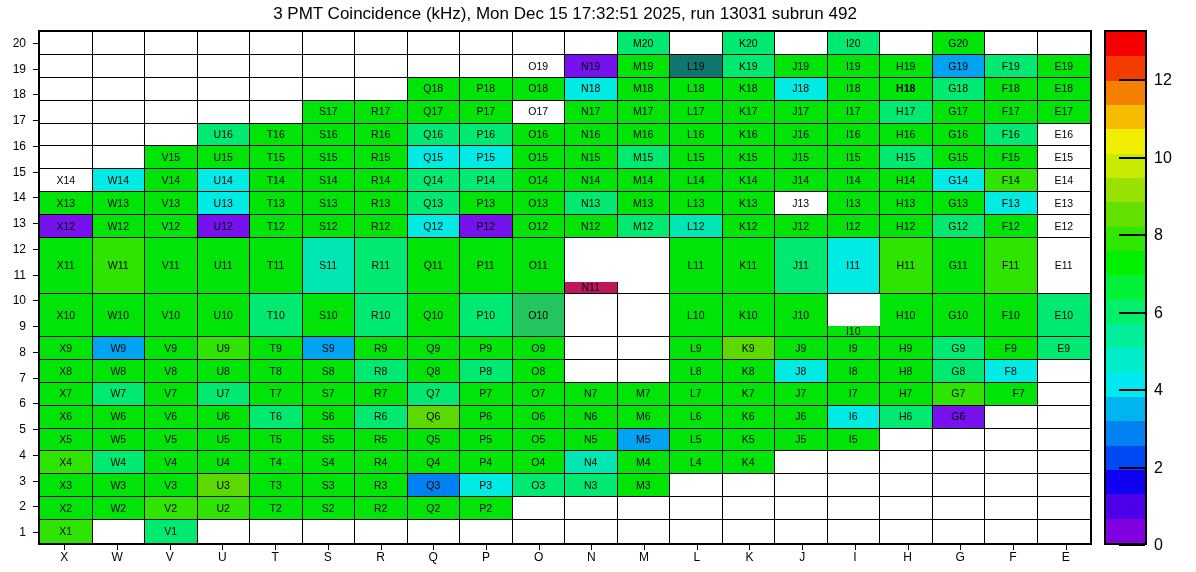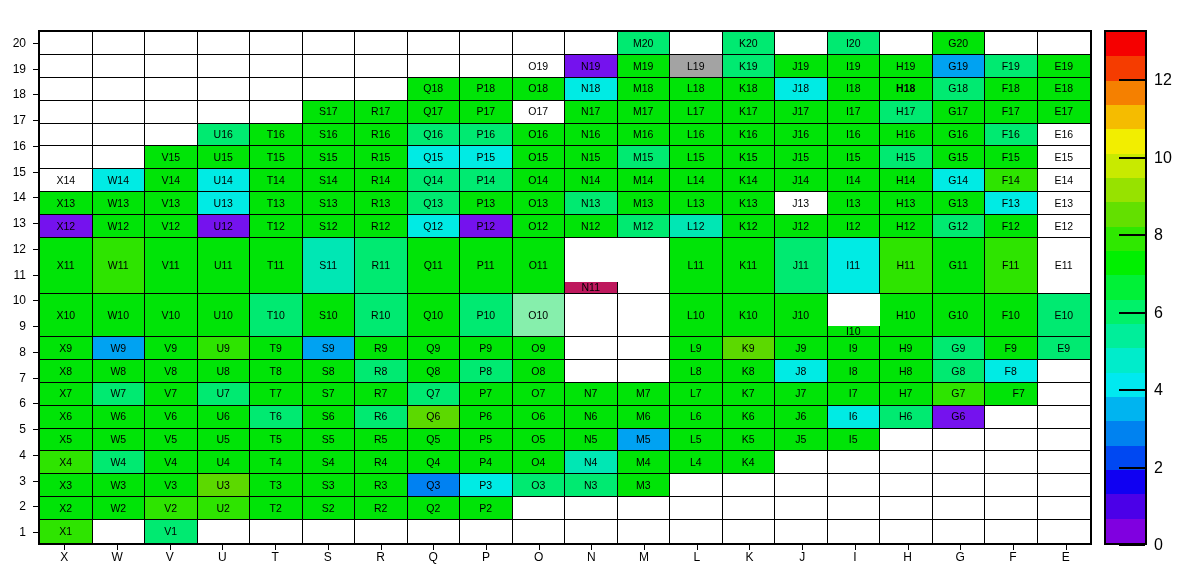--- a/index.html
+++ b/index.html
@@ -45,20 +45,21 @@
   .cbar-tick{position:absolute;height:2px;background:#000;width:26px;left:1119px;}
   .cbar-lbl{
     position:absolute;left:1154px;width:40px;font-size:16px;color:#000;
     transform:translateY(-50%);
   }
 </style>
 </head>
 <body>
 
 <div class="fig">
+  <div class="title">3 PMT Coincidence (kHz), Mon Dec 15 17:32:51 2025, run 13031 subrun 492</div>
   <div class="yaxis">
       <div style="top: 5.875px;">20</div>
       <div style="top: 31.625px;">19</div>
       <div style="top: 57.375px;">18</div>
       <div style="top: 83.125px;">17</div>
       <div style="top: 108.875px;">16</div>
       <div style="top: 134.625px;">15</div>
       <div style="top: 160.375px;">14</div>
       <div style="top: 186.125px;">13</div>
       <div style="top: 211.875px;">12</div>
@@ -114,21 +115,21 @@
       <div class="cell"></div>
       <div class="cell" style="background: rgb(255, 255, 255);">
         <span>O19</span>
       </div>
       <div class="cell" style="background: rgb(117, 18, 238);">
         <span>N19</span>
       </div>
       <div class="cell" style="background: rgb(0, 228, 7);">
         <span>M19</span>
       </div>
-      <div class="cell" style="background: #a3a3a3;">
+      <div class="cell" style="background: #0f766e;">
         <span>L19</span>
       </div>
       <div class="cell" style="background: rgb(0, 234, 113);">
         <span>K19</span>
       </div>
       <div class="cell" style="background: rgb(0, 228, 7);">
         <span>J19</span>
       </div>
       <div class="cell" style="background: rgb(0, 228, 7);">
         <span>I19</span>
@@ -609,21 +610,21 @@
       </div>
       <div class="cell" style="background: rgb(0, 234, 113);">
         <span>R10</span>
       </div>
       <div class="cell" style="background: rgb(0, 228, 7);">
         <span>Q10</span>
       </div>
       <div class="cell" style="background: rgb(0, 234, 113);">
         <span>P10</span>
       </div>
-      <div class="cell" style="background: #86efac;">
+      <div class="cell" style="background: #22c55e;">
         <span>O10</span>
       </div>
       <div class="cell"></div>
       <div class="cell"></div>
       <div class="cell" style="background: rgb(0, 228, 7);">
         <span>L10</span>
       </div>
       <div class="cell" style="background: rgb(0, 228, 7);">
         <span>K10</span>
       </div>

